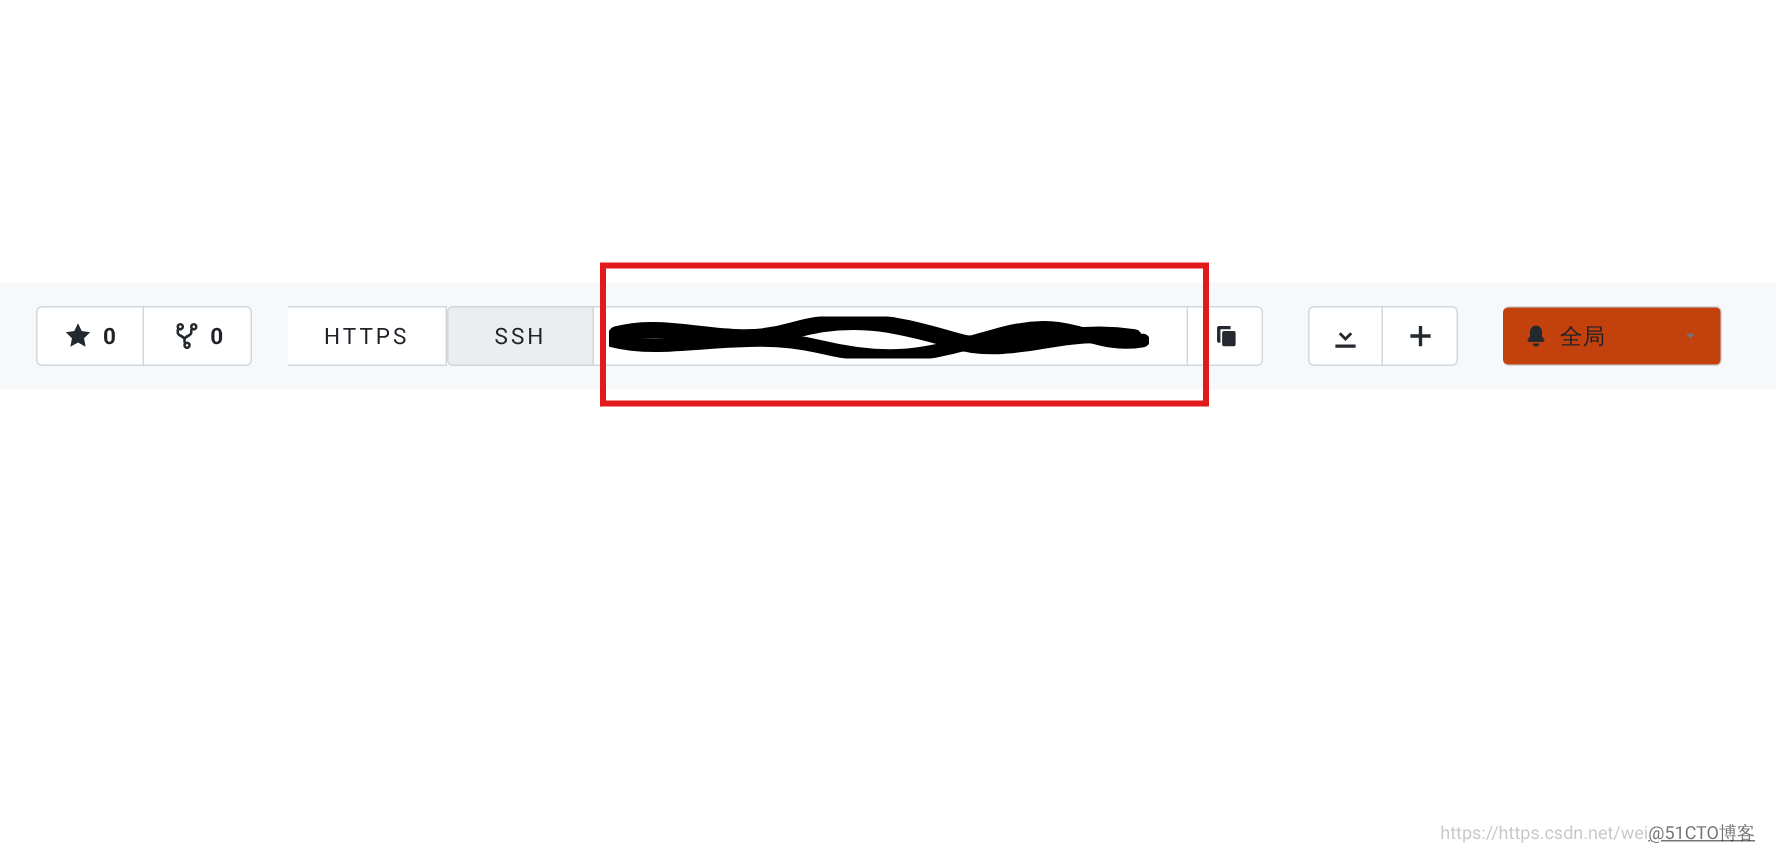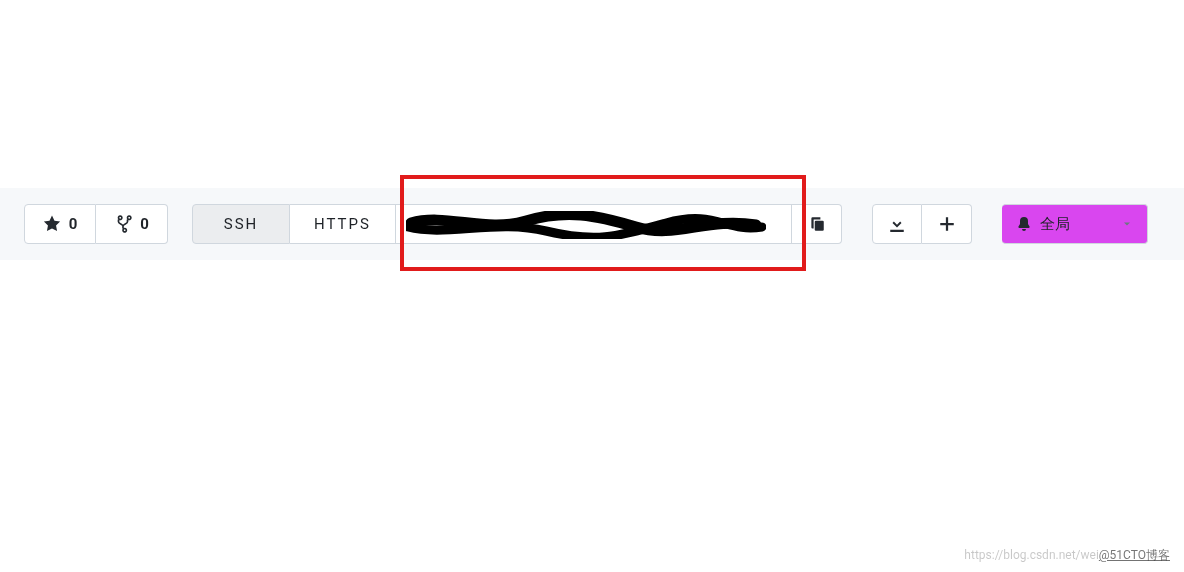--- a/index.html
+++ b/index.html
@@ -2,21 +2,21 @@
 <html><head>
 <meta charset="utf-8">
 <style>
   html,body{margin:0;padding:0;width:1184px;height:572px;background:#fff;font-family:-apple-system,BlinkMacSystemFont,"Segoe UI",Roboto,"Helvetica Neue",Arial,"PingFang SC","Microsoft YaHei",sans-serif;color:#1f2328;overflow:hidden;}
   .bar{position:absolute;left:0;right:0;top:188px;height:72px;background:#f6f8fa;display:flex;align-items:center;padding:0 24px;box-sizing:border-box;}
   .group{display:flex;align-items:center;}
   .btn{display:flex;align-items:center;justify-content:center;height:40px;background:#fff;border:1px solid #d0d7de;box-sizing:border-box;font-size:14px;color:#1f2328;cursor:pointer;user-select:none;}
   .btn .ico{fill:#24292f;}
   .btn.wide{letter-spacing:2px;font-size:15px;}
   .btn.act{background:#ebedef;}
-  .btn.ghost{background:#d946ef;}
+  .btn.ghost{background:#c2410c;}
   .counter{margin-left:8px;font-weight:700;font-size:15px;}
   .seg-l{border-top-left-radius:4px;border-bottom-left-radius:4px;}
   .seg-r{border-top-right-radius:4px;border-bottom-right-radius:4px;border-left:none;}
   .seg-m{border-left:none;}
   
   #b-star{width:72px;padding:0 14px;}
   #b-fork{width:72px;padding:0 14px;}
   #b-ssh{width:98px;}
   #b-https{width:106px;}
   #b-url{width:396px;padding:0 14px;justify-content:flex-start;position:relative;}
@@ -48,25 +48,25 @@
       <svg class="ico" width="18" height="18" viewBox="0 0 16 16">
           <path fill="none" stroke="#24292f" stroke-width="1.5" d="M4 2.5a1.5 1.5 0 1 1 0 .001zM12 2.5a1.5 1.5 0 1 1 0 .001zM8 13.5a1.5 1.5 0 1 1 0 .001zM4 4v2c0 2 4 2 4 4v2M12 4v2c0 2-4 2-4 4"></path>
         </svg>
       <span class="counter">0</span>
     </div>
   </div>
 
   <div class="spacer-24"></div>
 
   <div class="group">
+    <div id="b-https" class="btn wide seg-m">
+      <span>HTTPS</span>
+    </div>
     <div id="b-ssh" class="btn wide act seg-l">
       <span>SSH</span>
-    </div>
-    <div id="b-https" class="btn wide seg-m">
-      <span>HTTPS</span>
     </div>
     <div id="b-url" class="btn seg-m">
       <span style="font-family:monospace;"></span>
 
       <svg class="scribble" style="position:absolute;left:10px;top:6px;" width="360" height="28" viewBox="0 0 360 28">
         <path d="M5 12 C 40 2, 80 22, 120 10 S 190 4, 230 16 S 300 6, 350 14" stroke="#000" stroke-width="11" fill="none" stroke-linecap="round"></path>
         <path d="M2 16 C 40 26, 90 8, 140 20 S 210 26, 260 12 S 320 22, 356 16" stroke="#000" stroke-width="9" fill="none" stroke-linecap="round"></path>
       </svg>
     </div>
     <div id="b-copy" class="btn seg-r">
@@ -101,14 +101,14 @@
     <svg class="ico" width="12" height="12" viewBox="0 0 16 16" style="margin-left:auto;fill:#6e7781;">
         <path d="M4 6l4 4 4-4z"></path>
       </svg>
   </div>
 
 </div>
 
 <div class="hi"></div>
 
 <div class="wm">
-  <span>https://blog.csdn.net/wei</span><span class="b">@51CTO博客</span>
+  <span>https://https.csdn.net/wei</span><span class="b">@51CTO博客</span>
 </div>
 
 </body></html>

